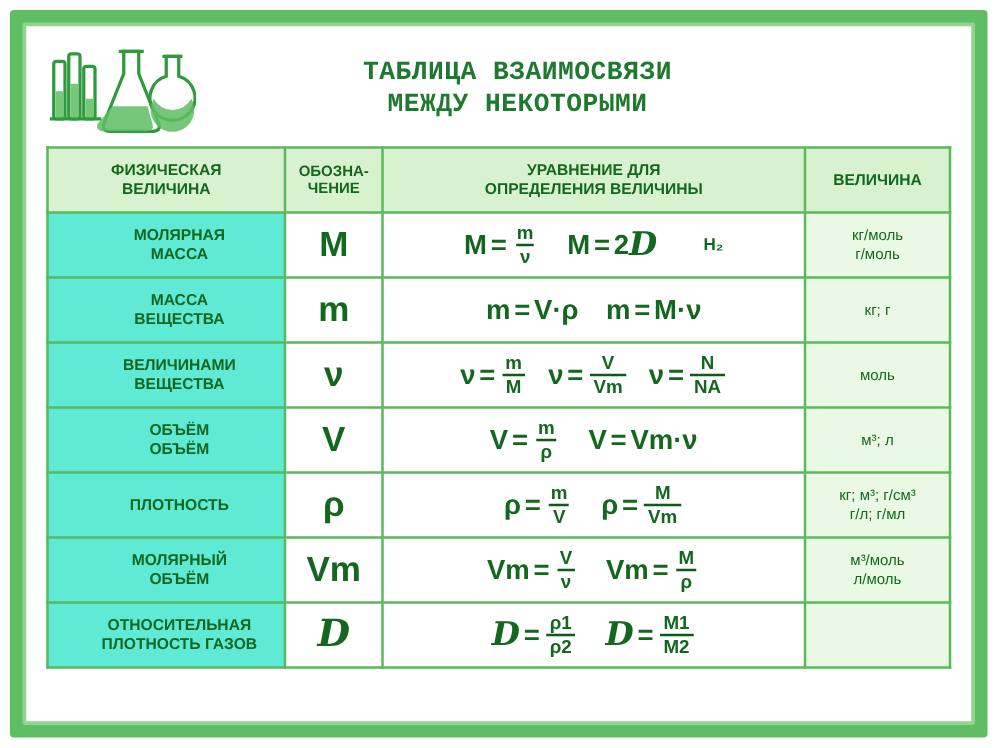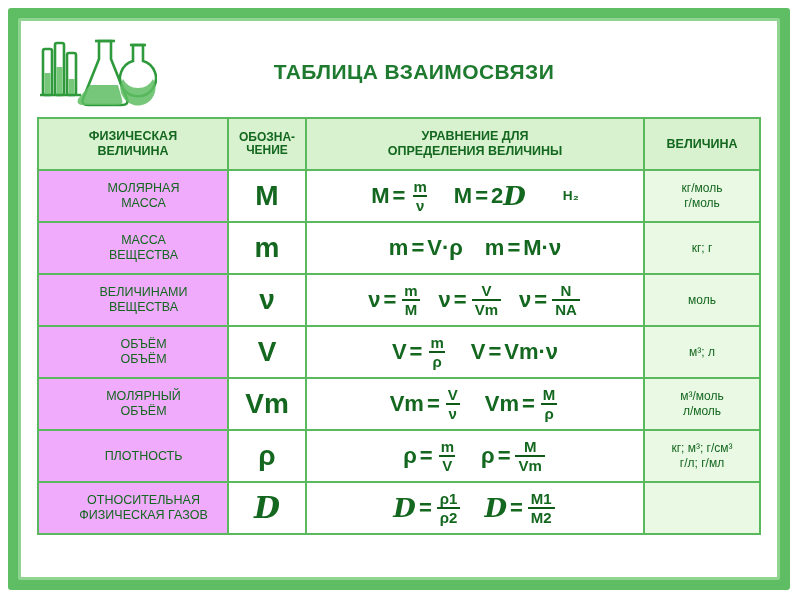--- a/index.html
+++ b/index.html
@@ -50,20 +50,21 @@
     background: #ffffff;
   }
 
   
   .header {
     position: relative;
     height: 90px;
     display: flex;
     align-items: center;
     justify-content: center;
+    font-family: Liberation Mono, monospace;
   }
   .flask-icon {
     position: absolute;
     left: 10px;
     top: 6px;
     width: 120px;
     height: 82px;
   }
   .title {
     text-align: center;
@@ -100,23 +101,23 @@
   thead th.small {
     font-size: 12px;
     line-height: 13px;
   }
   tbody td {
     background: #ffffff;
     height: 52px;
     padding: 2px 3px;
   }
   td.quantity {
-    background: #f0abfc;
+    background: #5eead4;
     font-size: 12.5px;
-    font-weight: normal;
+    font-weight: bold;
     line-height: 15px;
     padding-left: 24px;
   }
   td.symbol {
     font-size: 28px;
     font-weight: bold;
     line-height: 1;
     color: #0f5a18;
   }
   td.symbol .cursive {
@@ -211,20 +212,21 @@
               <rect x="19.5" y="34" width="6" height="27"></rect>
               <rect x="31.5" y="46" width="6" height="15"></rect>
               <path d="M53 52 L81 52 q4 14 4 14 q2 6 -5 6 l-34 0 q-7 0 -5 -6 z"></path>
               <path d="M85.5 48 a17.5 17.5 0 0 0 31 0 a18 18 0 0 1 -31 0 z"></path>
               <path d="M86 46 a17 17 0 0 0 30 0 a17 17 0 0 1 -30 18 a17 17 0 0 1 0 -18 z"></path>
             </g>
           </svg>
 
           <div class="title">
             <div>ТАБЛИЦА ВЗАИМОСВЯЗИ</div>
+            <div>МЕЖДУ НЕКОТОРЫМИ</div>
           </div>
         </div>
 
         <table class="main">
           <colgroup>
             <col style="width:190px">
             <col style="width:78px">
             <col style="width:338px">
             <col style="width:116px">
           </colgroup>
@@ -365,20 +367,51 @@
                   </span>
                 </div>
               </td>
               <td class="unit">
                 <div>м³; л</div>
               </td>
             </tr>
 
             <tr>
               <td class="quantity">
+                <div>ПЛОТНОСТЬ</div>
+              </td>
+              <td class="symbol">ρ</td>
+              <td class="equations">
+                <div class="eqrow">
+                  <span class="eq">
+                    <span>ρ</span>
+                    <span class="op">=</span>
+                    <span class="frac">
+                      <span class="num">m</span>
+                      <span class="den">V</span>
+                    </span>
+                  </span>
+                  <span class="eq">
+                    <span>ρ</span>
+                    <span class="op">=</span>
+                    <span class="frac">
+                      <span class="num">M</span>
+                      <span class="den">Vm</span>
+                    </span>
+                  </span>
+                </div>
+              </td>
+              <td class="unit">
+                <div>кг; м³; г/см³</div>
+                <div>г/л; г/мл</div>
+              </td>
+            </tr>
+
+            <tr>
+              <td class="quantity">
                 <div>МОЛЯРНЫЙ</div>
                 <div>ОБЪЁМ</div>
               </td>
               <td class="symbol">Vm</td>
               <td class="equations">
                 <div class="eqrow">
                   <span class="eq">
                     <span>Vm</span>
                     <span class="op">=</span>
                     <span class="frac">
@@ -397,53 +430,22 @@
                 </div>
               </td>
               <td class="unit">
                 <div>м³/моль</div>
                 <div>л/моль</div>
               </td>
             </tr>
 
             <tr>
               <td class="quantity">
-                <div>ПЛОТНОСТЬ</div>
-              </td>
-              <td class="symbol">ρ</td>
-              <td class="equations">
-                <div class="eqrow">
-                  <span class="eq">
-                    <span>ρ</span>
-                    <span class="op">=</span>
-                    <span class="frac">
-                      <span class="num">m</span>
-                      <span class="den">V</span>
-                    </span>
-                  </span>
-                  <span class="eq">
-                    <span>ρ</span>
-                    <span class="op">=</span>
-                    <span class="frac">
-                      <span class="num">M</span>
-                      <span class="den">Vm</span>
-                    </span>
-                  </span>
-                </div>
-              </td>
-              <td class="unit">
-                <div>кг; м³; г/см³</div>
-                <div>г/л; г/мл</div>
-              </td>
-            </tr>
-
-            <tr>
-              <td class="quantity">
                 <div>ОТНОСИТЕЛЬНАЯ</div>
-                <div>ФИЗИЧЕСКАЯ ГАЗОВ</div>
+                <div>ПЛОТНОСТЬ ГАЗОВ</div>
               </td>
               <td class="symbol">
                 <span class="cursive">D</span>
               </td>
               <td class="equations">
                 <div class="eqrow">
                   <span class="eq">
                     <span class="script">D</span>
                     <span class="op">=</span>
                     <span class="frac">

